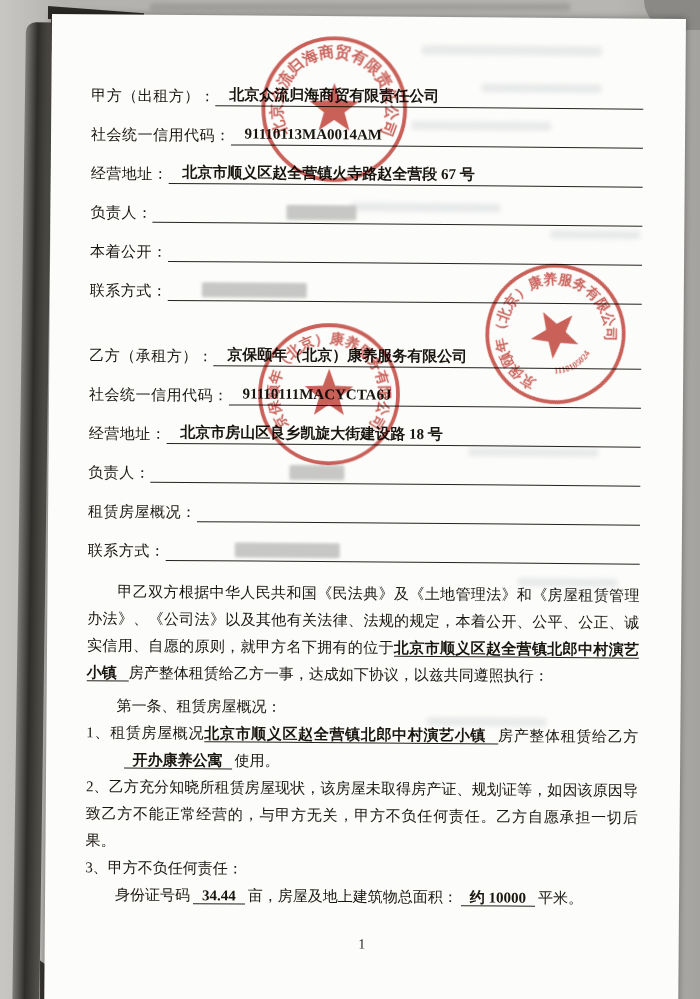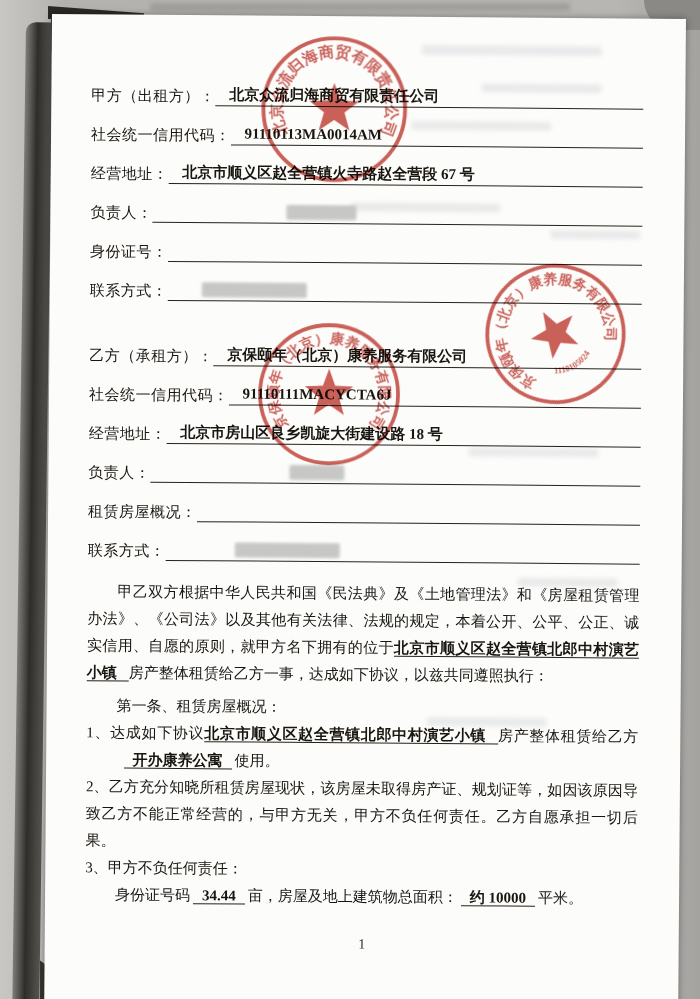--- a/index.html
+++ b/index.html
@@ -88,21 +88,21 @@
       </div>
       <div class="field-row">
         <span class="flabel">经营地址：</span>
         <span class="fvalue">北京市顺义区赵全营镇火寺路赵全营段 67 号</span>
       </div>
       <div class="field-row">
         <span class="flabel">负责人：</span>
         <span class="fvalue"><span class="redact" style="margin-left:120px;width:70px"></span></span>
       </div>
       <div class="field-row">
-        <span class="flabel">身份证号：</span>
+        <span class="flabel">本着公开：</span>
         <span class="fvalue"></span>
       </div>
       <div class="field-row">
         <span class="flabel">联系方式：</span>
         <span class="fvalue"><span class="redact" style="margin-left:20px;width:105px"></span></span>
       </div>
 
       <div class="section-gap"></div>
 
       <div class="field-row">
@@ -127,21 +127,21 @@
       </div>
       <div class="field-row">
         <span class="flabel">联系方式：</span>
         <span class="fvalue"><span class="redact" style="margin-left:55px;width:105px"></span></span>
       </div>
 
       <p class="para indent mt6"><span>甲乙双方根据中华人民共和国《民法典》及《土地管理法》和《房屋租赁管理办法》、《公司法》以及其他有关法律、法规的规定，本着公开、公平、公正、诚实信用、自愿的原则，就甲方名下拥有的位于</span><span class="u tail">北京市顺义区赵全营镇北郎中村演艺小镇</span><span>房产整体租赁给乙方一事，达成如下协议，以兹共同遵照执行：</span></p>
 
       <p class="para indent mt6">第一条、租赁房屋概况：</p>
 
-      <p class="para hang"><span>1、</span><span>达成如下协议</span><span class="u tail">北京市顺义区赵全营镇北郎中村演艺小镇</span><span>房产整体租赁给乙方</span><span class="u pad">开办康养公寓</span><span>使用。</span></p>
+      <p class="para hang"><span>1、</span><span>租赁房屋概况</span><span class="u tail">北京市顺义区赵全营镇北郎中村演艺小镇</span><span>房产整体租赁给乙方</span><span class="u pad">开办康养公寓</span><span>使用。</span></p>
 
       <p class="para"><span>2、</span><span>乙方充分知晓所租赁房屋现状，该房屋未取得房产证、规划证等，如因该原因导致乙方不能正常经营的，与甲方无关，甲方不负任何责任。乙方自愿承担一切后果。</span></p>
 
       <p class="para"><span>3、</span><span>甲方不负任何责任：</span></p>
 
       <p class="para indent"><span>身份证号码</span><span class="u pad">34.44</span><span>亩，房屋及地上建筑物总面积：</span><span class="u pad">约 10000</span><span>平米。</span></p>
 
     </div>
 
     <svg class="stamp" style="left:206px;top:16px" width="154" height="154" viewBox="0 0 200 200">

